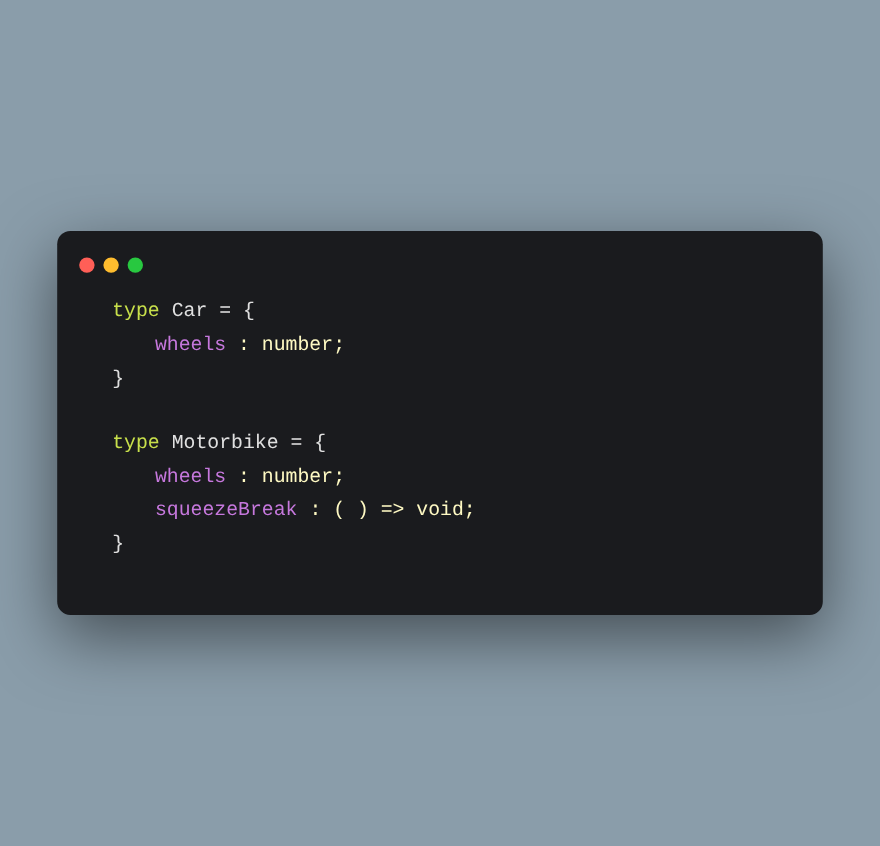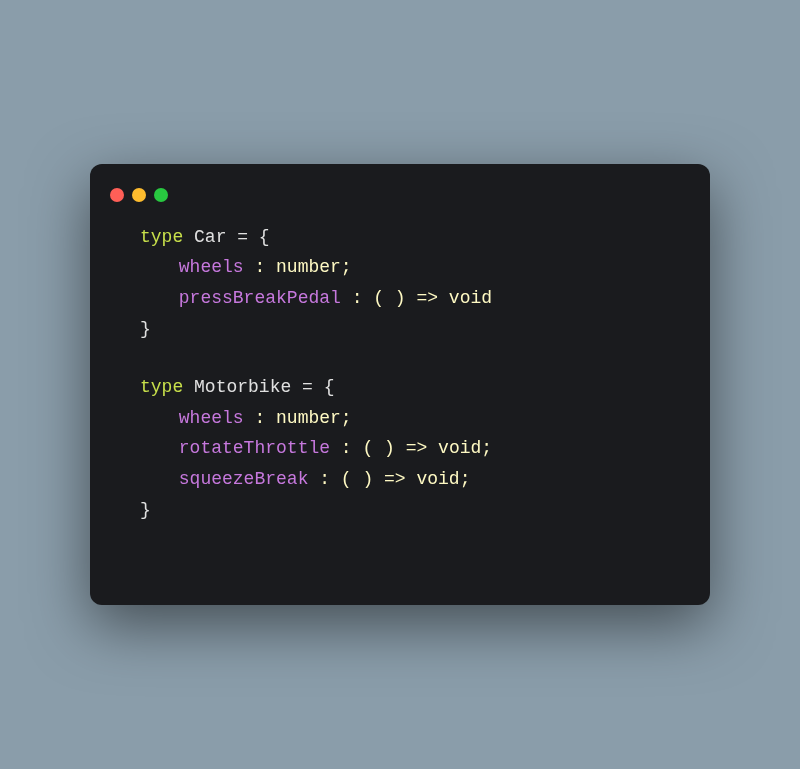--- a/index.html
+++ b/index.html
@@ -14,22 +14,22 @@
       background-color: #8a9daa;
       display: flex;
       align-items: center;
       justify-content: center;
       font-family: 'Courier New', Courier, monospace;
     }
 
     .window {
       background-color: #1a1b1e;
       border-radius: 12px;
-      width: 620px;
-      padding: 20px 0 52px 0;
+      width: 696px;
+      padding: 20px 0 20px 0;
       box-shadow: 0 20px 60px rgba(0,0,0,0.5);
     }
 
     .titlebar {
       display: flex;
       align-items: center;
       gap: 8px;
       padding: 4px 20px 20px 20px;
     }
 
@@ -95,47 +95,37 @@
         <span class="keyword">type</span>
         <span class="type-name"> Car </span>
         <span class="punctuation">= {</span>
       </div>
       <div>
         <span class="indent"></span>
         <span class="property">wheels</span>
         <span class="type-value">: number;</span>
       </div>
       <div>
-        <span class="indent"></span>
-        <span class="property">pressBreakPedal</span>
-        <span class="type-value">: ( ) =&gt; void</span>
-      </div>
-      <div>
         <span class="punctuation">}</span>
       </div>
     </div>
 
     <div class="section">
       <div>
         <span class="keyword">type</span>
         <span class="type-name"> Motorbike </span>
         <span class="punctuation">= {</span>
       </div>
       <div>
         <span class="indent"></span>
         <span class="property">wheels</span>
         <span class="type-value">: number;</span>
       </div>
       <div>
         <span class="indent"></span>
-        <span class="property">rotateThrottle</span>
-        <span class="type-value">: ( ) =&gt; void;</span>
-      </div>
-      <div>
-        <span class="indent"></span>
         <span class="property">squeezeBreak</span>
         <span class="type-value">: ( ) =&gt; void;</span>
       </div>
       <div>
         <span class="punctuation">}</span>
       </div>
     </div>
 
 
   </div>

